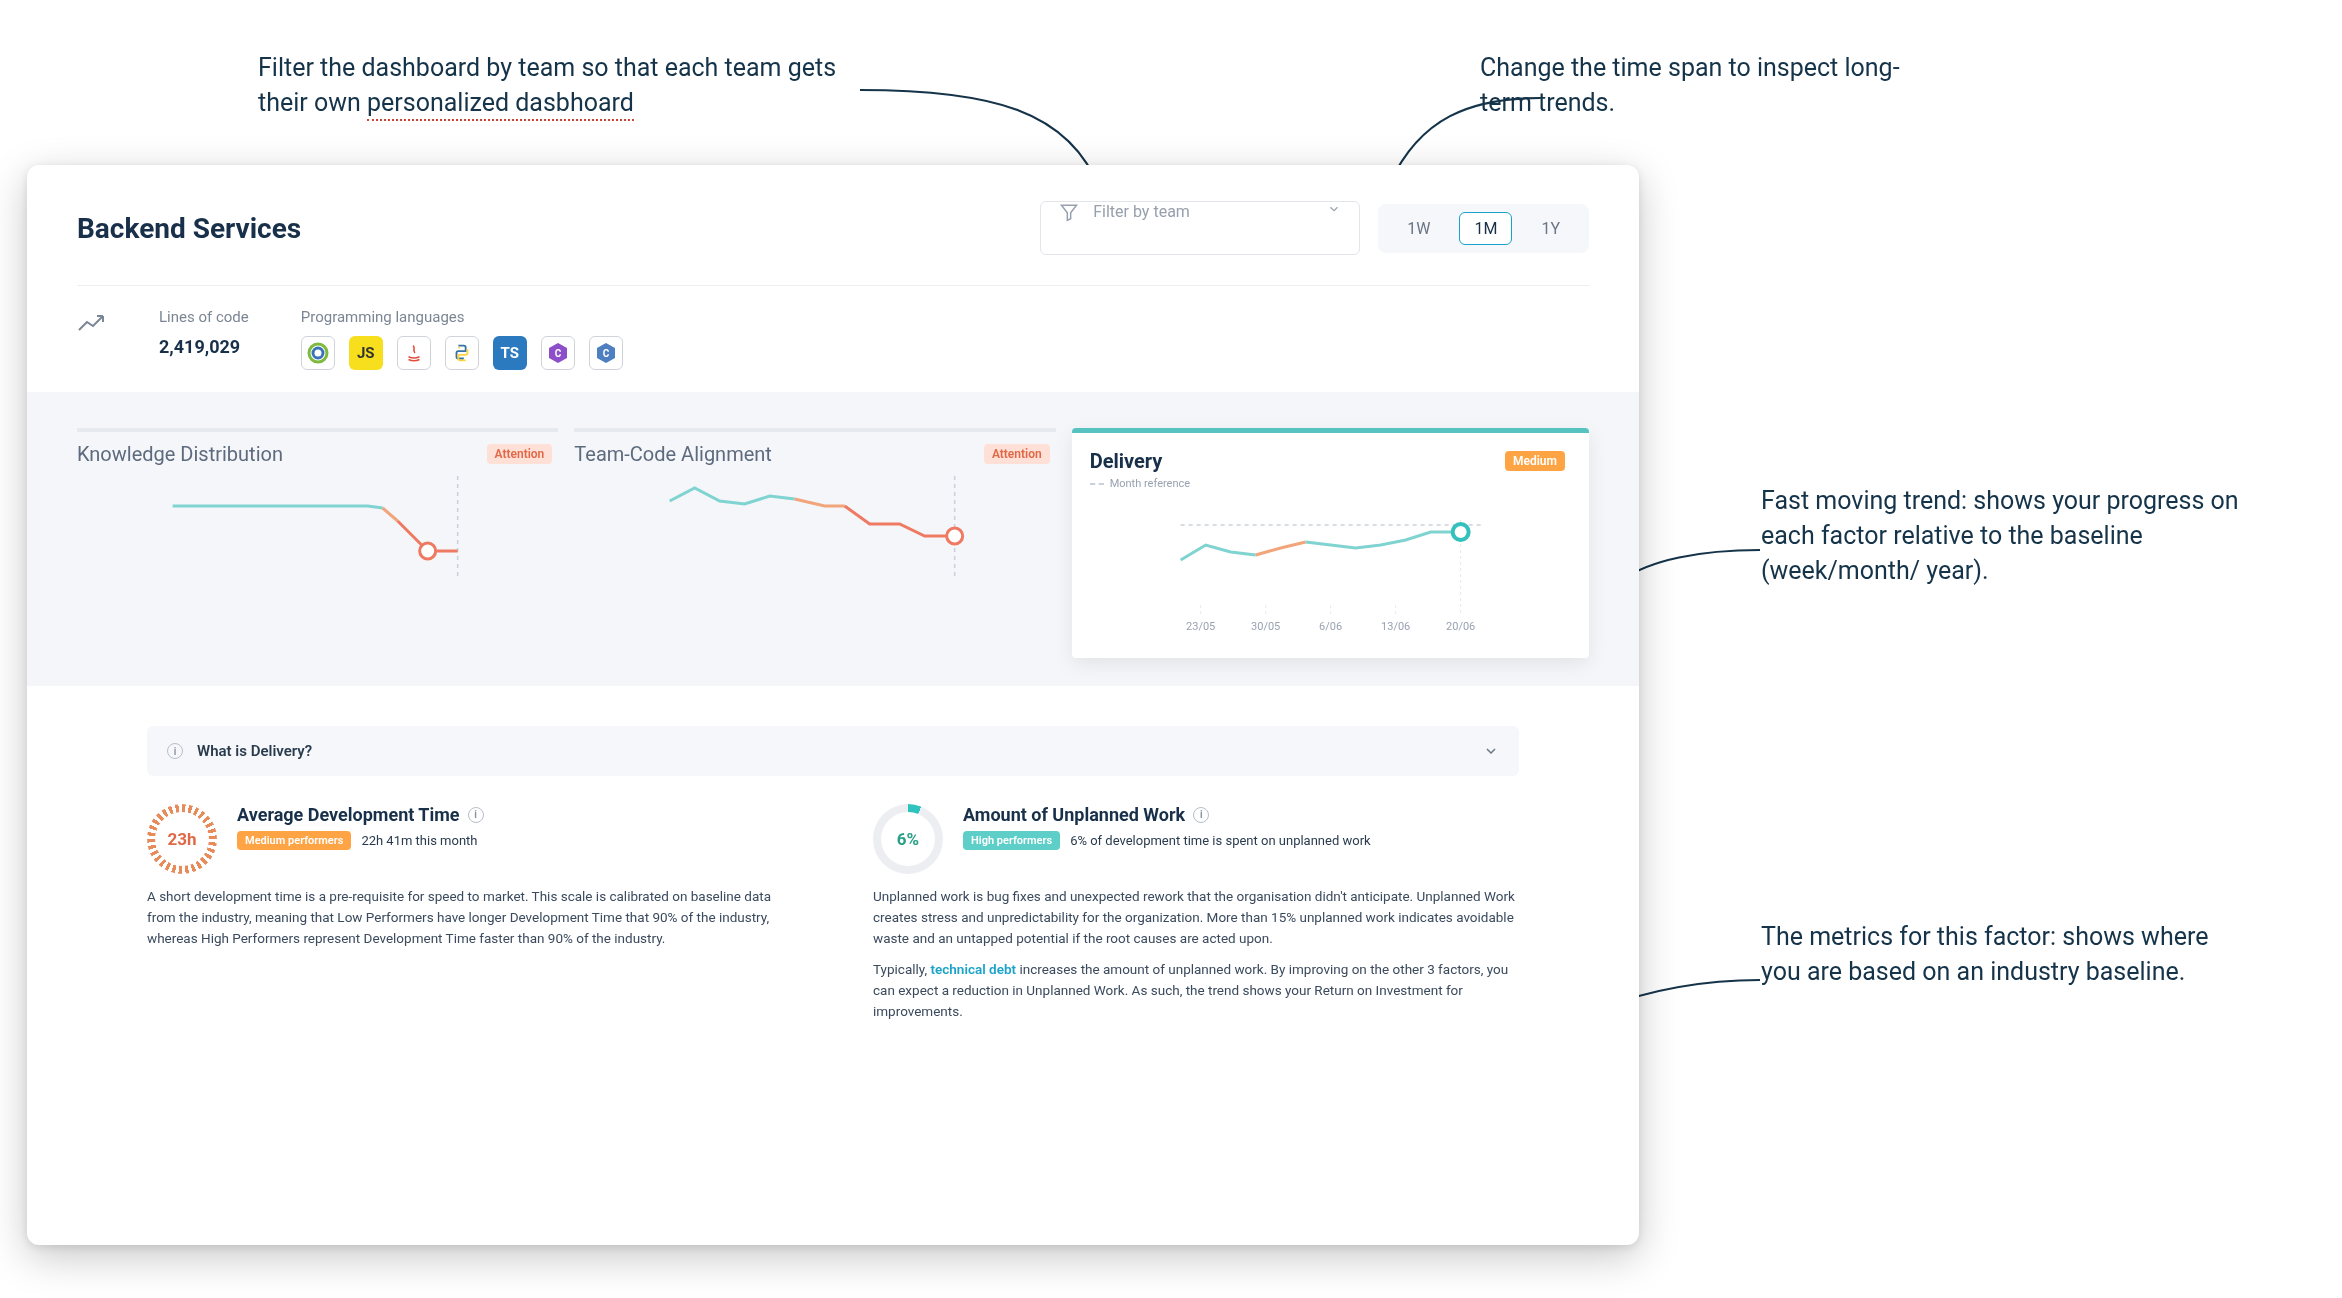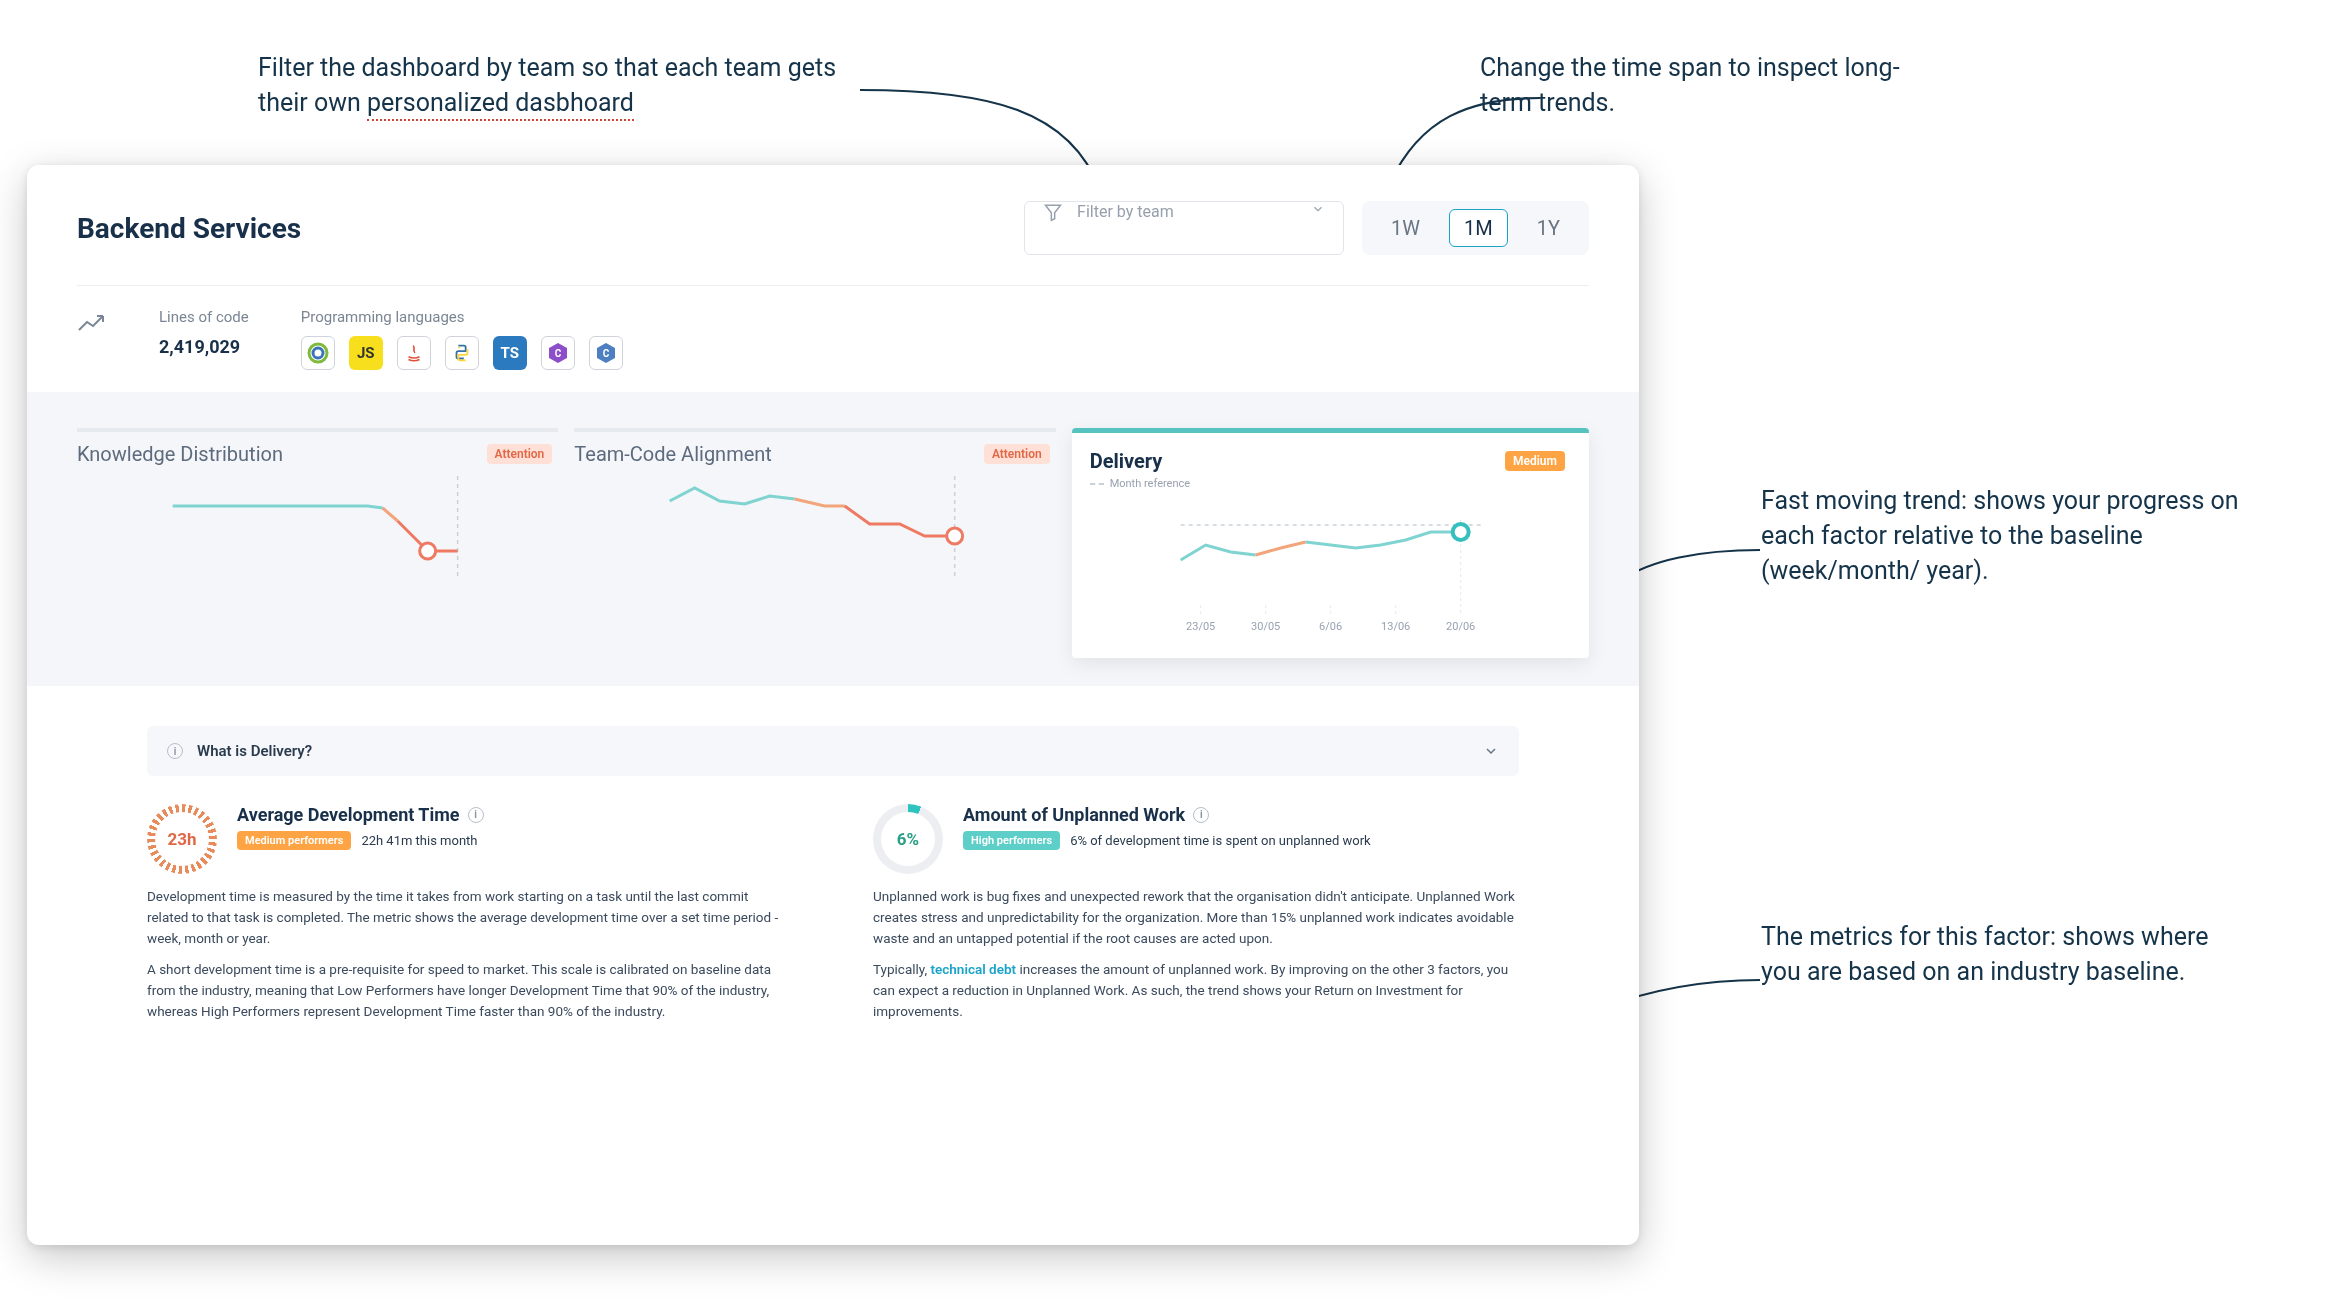--- a/index.html
+++ b/index.html
@@ -63,21 +63,21 @@
     background:#fff;
   }
   .filter .chev { margin-left:auto; }
 
   
   .timespan {
     display:flex; align-items:center; gap:14px;
     background:#f5f7fa; border-radius:8px; padding:8px 14px;
   }
   .timespan .ts-btn {
-    font-size:20px; color:#6a7585; padding:6px 14px; border-radius:6px;
+    font-size:16px; color:#6a7585; padding:6px 14px; border-radius:6px;
     cursor:pointer; background:transparent; border:1px solid transparent;
   }
   .timespan .ts-btn.selected {
     background:#fff; border:1px solid #1aa3c9; color:#183049;
   }
 
   .dash-sep { margin: 30px 50px 0 50px; height:1px; background:#eceef2; }
 
   
   .summary {
@@ -362,21 +362,20 @@
               <span>Average Development Time</span>
               <span class="info-icon">i</span>
             </div>
             <div class="metric-sub">
               <span class="perf-badge perf-medium">Medium performers</span>
               <span class="metric-sub-text">22h 41m this month</span>
             </div>
           </div>
         </div>
         <div class="metric-body">
-          <div class="para">Development time is measured by the time it takes from work starting on a task until the last commit related to that task is completed. The metric shows the average development time over a set time period - week, month or year.</div>
           <div class="para">A short development time is a pre-requisite for speed to market. This scale is calibrated on baseline data from the industry, meaning that Low Performers have longer Development Time that 90% of the industry, whereas High Performers represent Development Time faster than 90% of the industry.</div>
         </div>
       </div>
 
       <div class="metric">
         <div class="metric-head">
           <div class="gauge teal">
               <span>6%</span>
             </div>
           <div>

